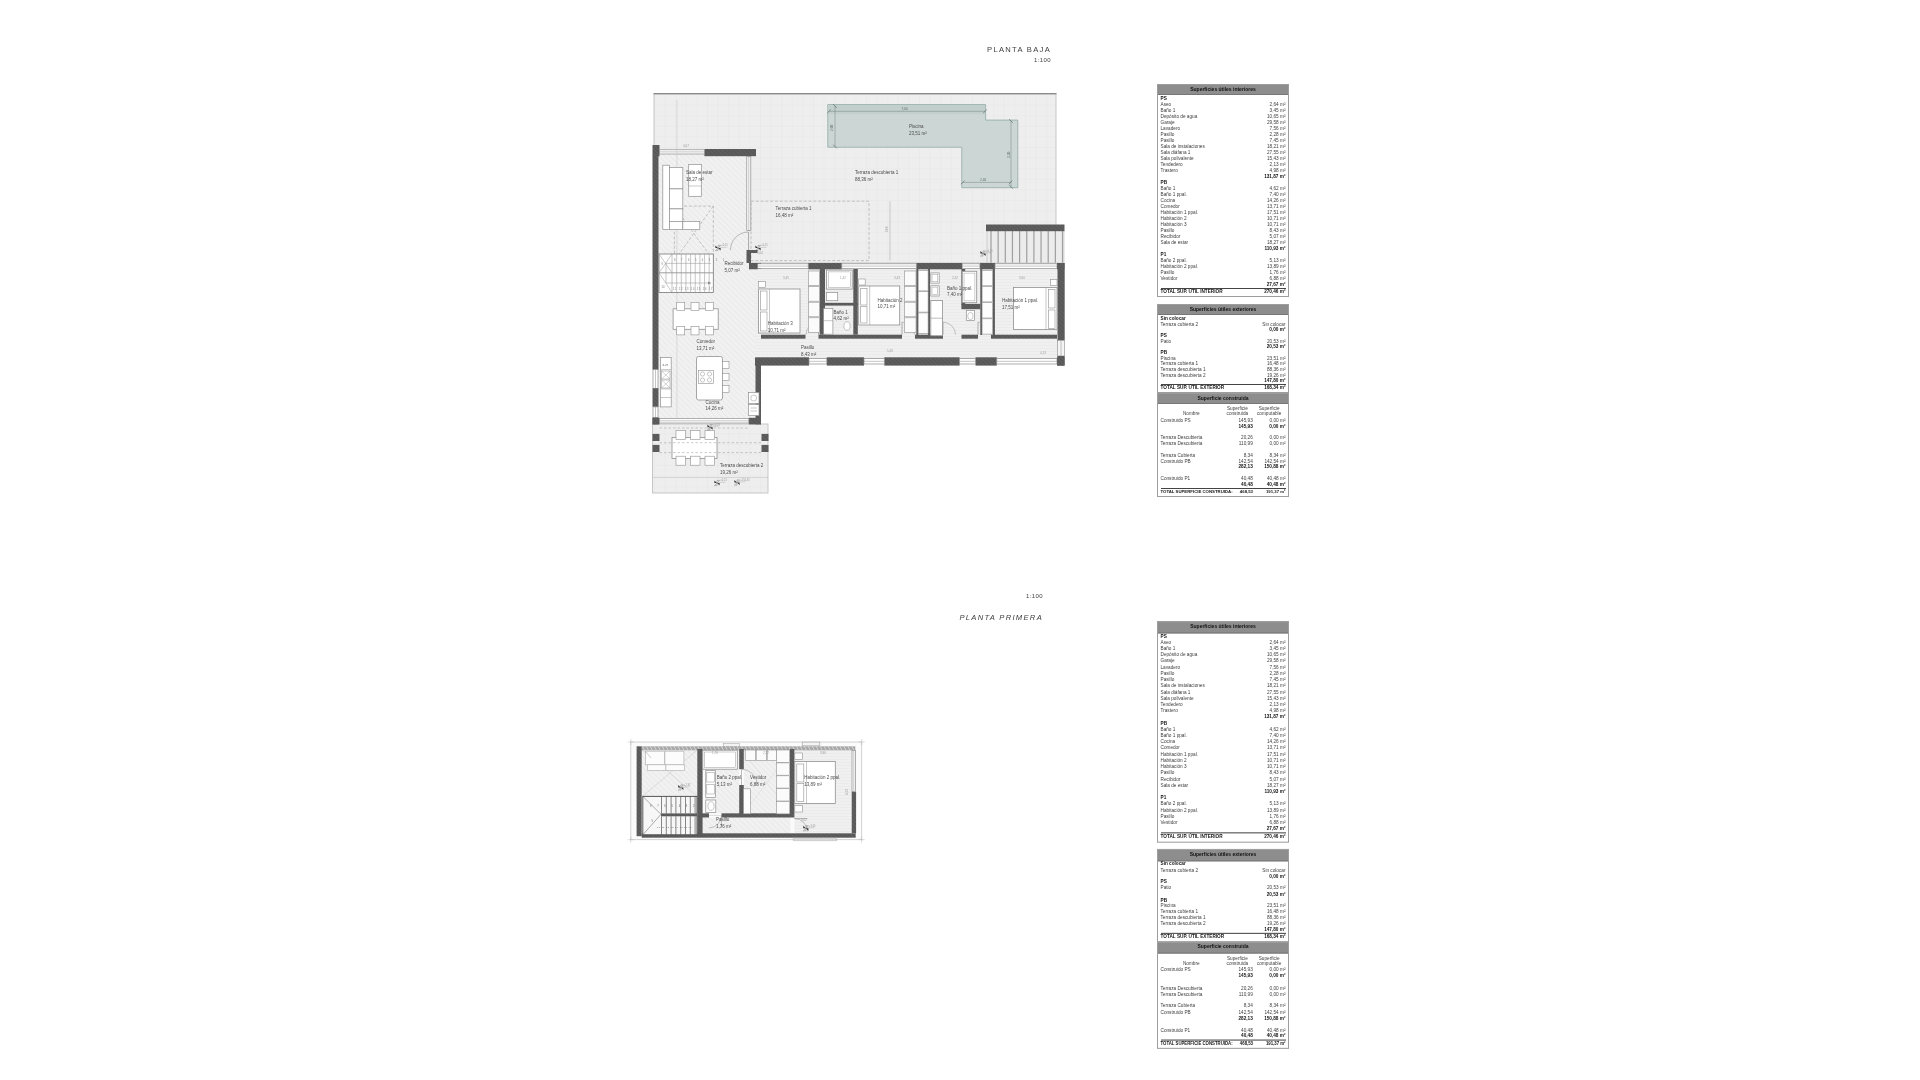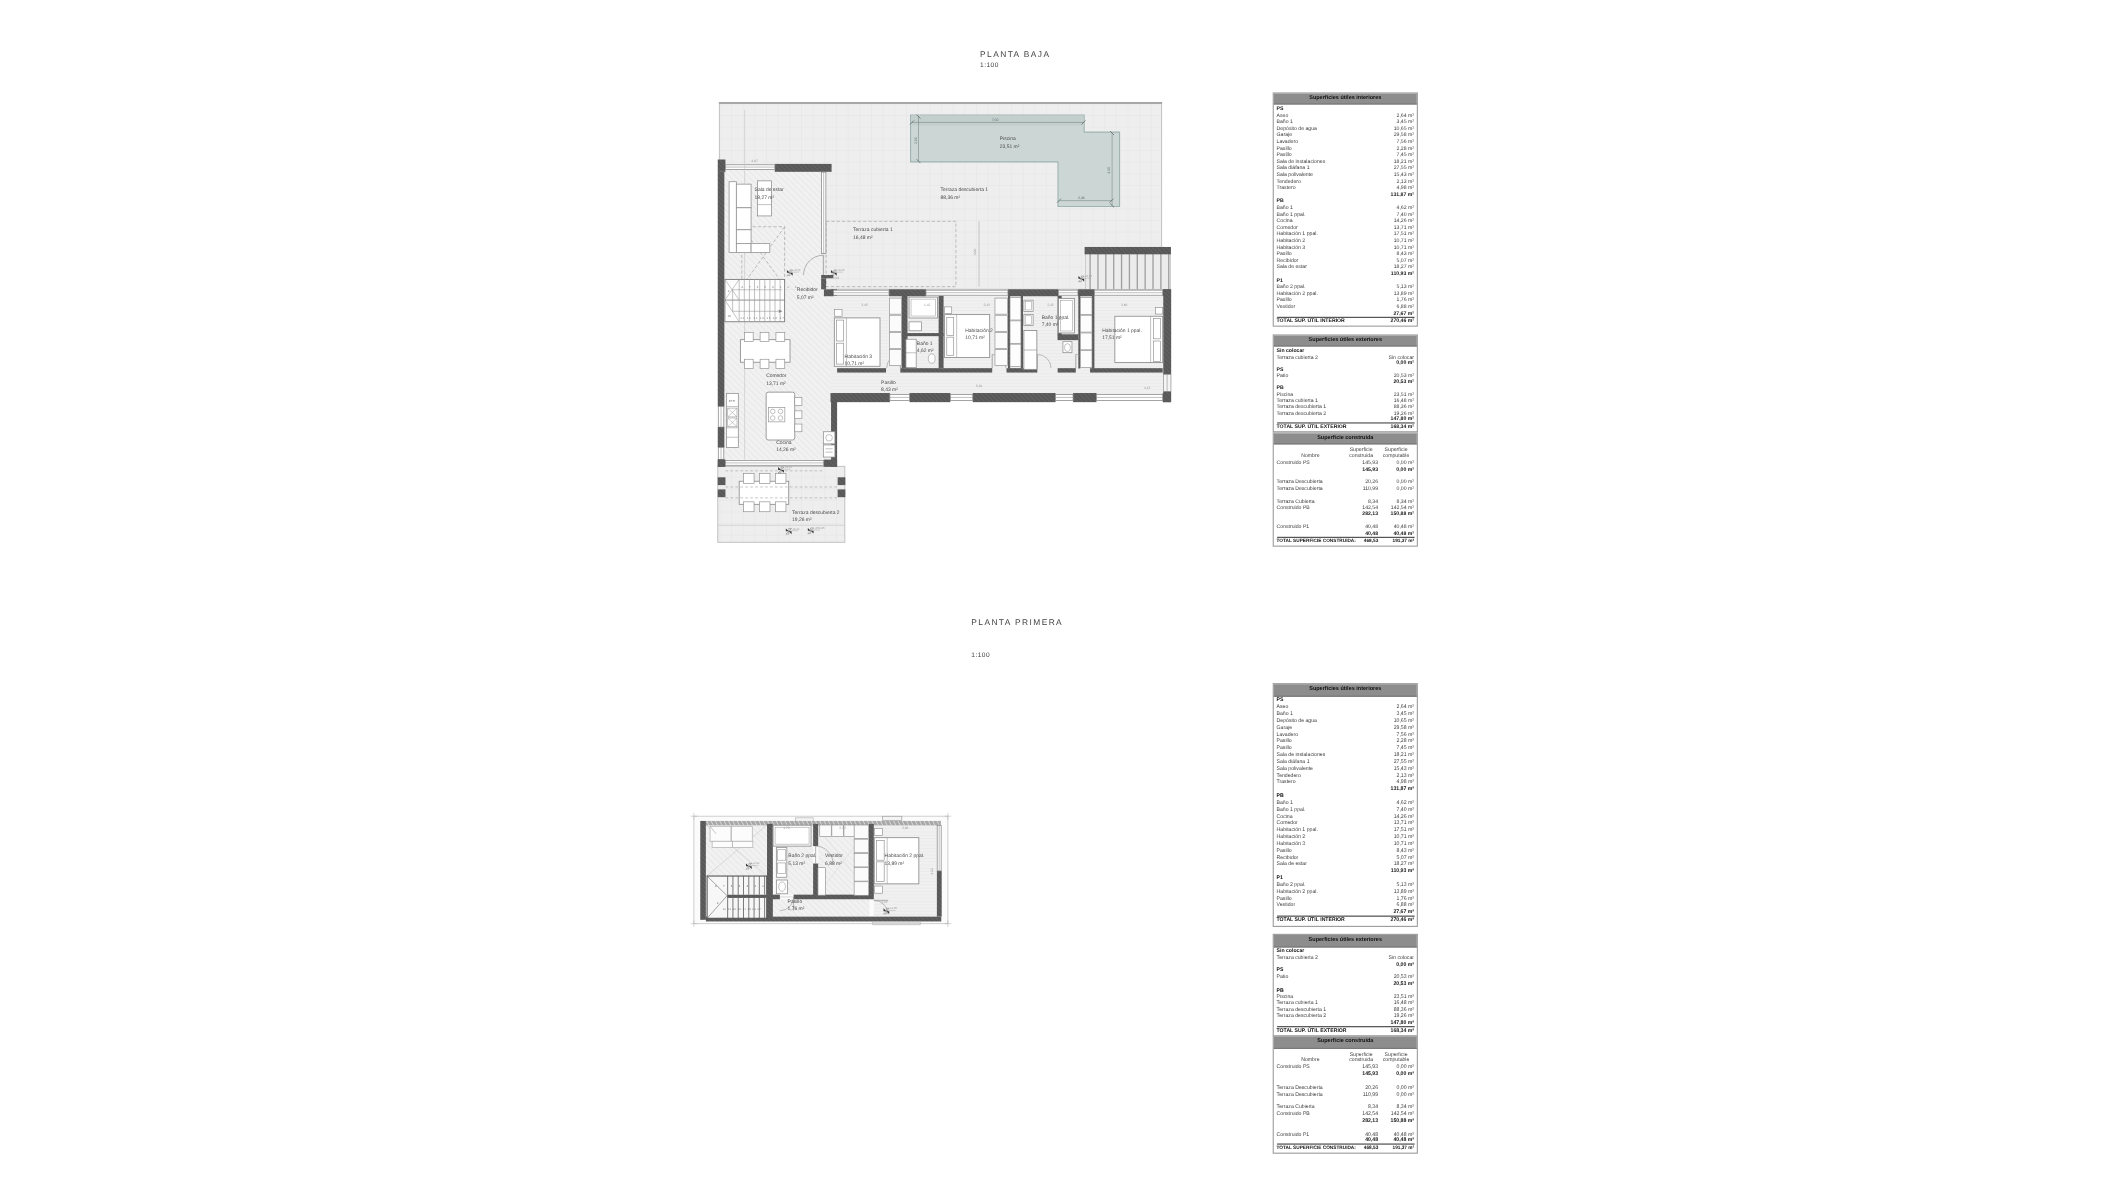--- a/index.html
+++ b/index.html
@@ -1,17 +1,17 @@
 <!DOCTYPE html>
 <html><head><meta charset="utf-8">
 <style>
 html,body{margin:0;padding:0;background:#ffffff;}
 body{width:1920px;height:1080px;position:relative;overflow:hidden;
  font-family:"Liberation Sans",sans-serif;}
-.title{position:absolute;color:#3e3e3e;text-align:left;letter-spacing:1.3px;}
+.title{position:absolute;color:#3e3e3e;text-align:right;letter-spacing:1.3px;}
 .t-main{font-size:7.6px;}
 .t-sub{font-size:6px;letter-spacing:0.4px;}
 .tblwrap{position:absolute;left:1157px;width:132px;}
 .tbl{position:absolute;left:0;width:132px;background:#fff;border:0.7px solid #9d9d9d;box-sizing:border-box;}
 .hd{height:9.6px;background:#8d8d8d;color:#111;font-weight:bold;text-align:center;
  line-height:9.9px;font-size:5.0px;border-bottom:0.7px solid #777;}
 .bd{padding:0.8px 2.5px 1.2px 2.5px;}
 .row{height:6.0px;line-height:6.15px;display:flex;justify-content:space-between;
  font-size:4.7px;color:#3d3d3d;white-space:nowrap;}
 #t2 .row{height:5.7px;line-height:5.85px;}
@@ -25,21 +25,21 @@
 .r3.b{font-weight:bold;color:#141414;}
 .r3.tot{border-top:0.7px solid #444;}
 .chead{display:flex;font-size:4.7px;color:#3d3d3d;line-height:5.3px;height:11.5px;align-items:flex-end;padding-bottom:1px;}
 .chead .c0{width:62px;text-align:center;}
 .chead .c1{width:31px;text-align:center;}
 .chead .c2{width:33px;text-align:center;}
 </style></head>
 <body>
 <div class="title t-main" style="left:891px;top:45px;width:160px;">PLANTA BAJA</div>
 <div class="title t-sub" style="left:891px;top:56.5px;width:160px;">1:100</div>
-<div class="title t-main" style="left:883px;top:561px;width:160px;">PLANTA PRIMERA</div>
+<div class="title t-main" style="left:883px;top:613px;width:160px;font-style:italic;">PLANTA PRIMERA</div>
 <div class="title t-sub" style="left:883px;top:593px;width:160px;">1:100</div>
 <svg width="1920" height="1080" viewBox="0 0 1920 1080" style="position:absolute;left:0;top:0;">
     <defs>
 <pattern id="terr" width="10.6" height="10.6" patternUnits="userSpaceOnUse" x="654" y="94">
  <rect width="10.6" height="10.6" fill="#eeeeee"></rect>
  <path d="M0,0 H10.6 M0,0 V10.6" stroke="#e2e2e2" stroke-width="0.7" fill="none"></path>
 </pattern>
 <pattern id="floor" width="4" height="4" patternUnits="userSpaceOnUse" patternTransform="rotate(45)">
  <rect width="4" height="4" fill="#f1f1f1"></rect>
  <path d="M0,0 H4" stroke="#dddddd" stroke-width="0.8"></path>

